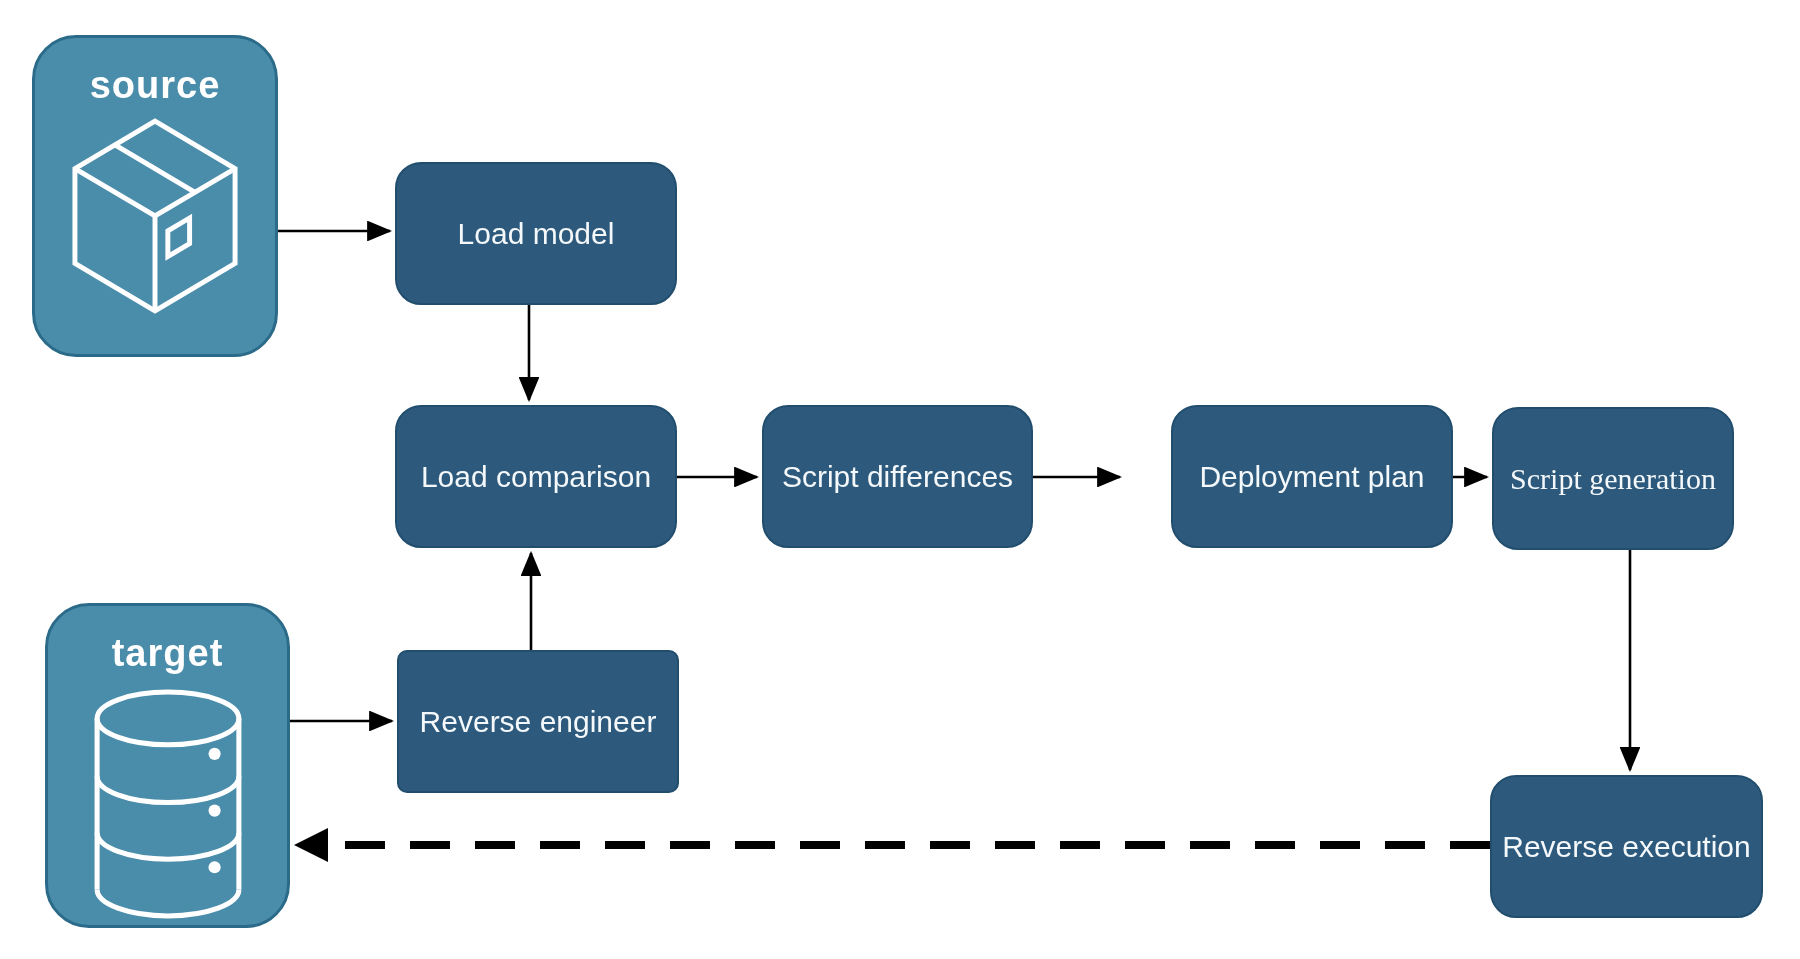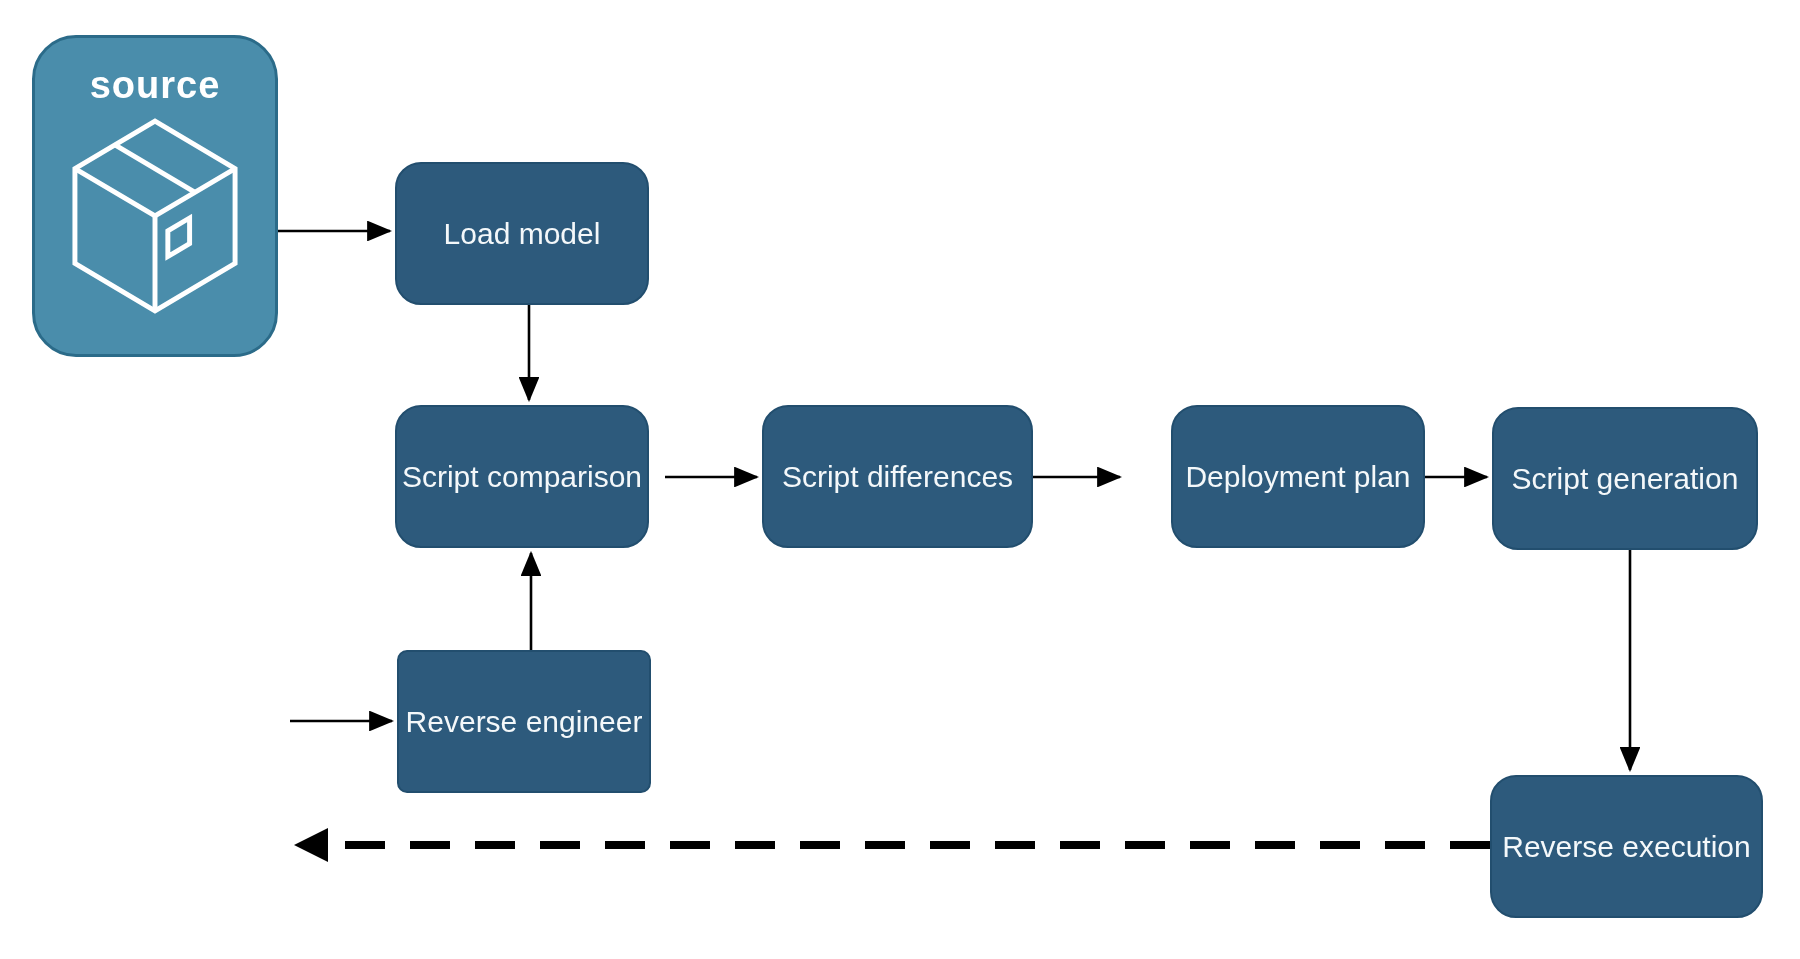--- a/index.html
+++ b/index.html
@@ -11,33 +11,33 @@
     overflow:hidden;
   }
   
   .edge-layer{position:absolute;left:0;top:0;width:1800px;height:959px;z-index:1;}
   .edge{stroke:var(--arrow,#000);stroke-width:2.6;fill:none;}
   .edge-dashed{stroke:var(--arrow,#000);stroke-width:8;fill:none;stroke-dasharray:40 25;}
   .ah{fill:var(--arrow,#000);}
   
   .process{
     position:absolute;z-index:2;box-sizing:border-box;
-    width:254px;height:143px;border-radius:26px;
+    width:282px;height:143px;border-radius:26px;
     background:var(--process-fill,#2d5a7c);
     border:2px solid var(--process-border,#224e6e);
     display:flex;align-items:center;justify-content:center;
     text-align:center;
     color:var(--process-text,#f4f8fa);
     font-size:30px;line-height:43px;
   }
   #n-load-model{left:395px;top:162px;}
   #n-model-comparison{left:395px;top:405px;}
   #n-model-differences{left:762px;top:405px;width:271px;}
   #n-deployment-plan{left:1125px;top:405px;margin-left:46px;}
-  #n-script-generation{left:1492px;top:407px;width:266px;}
+  #n-script-generation{left:1492px;top:407px;width:242px;font-family:Liberation Serif, serif;}
   #n-reverse-engineer{left:397px;top:650px;border-radius:10px;}
   #n-script-execution{left:1490px;top:775px;width:273px;}
   
   .endpoint{
     position:absolute;z-index:2;box-sizing:border-box;
     border-radius:44px;
     background:var(--endpoint-fill,#4a8dab);
     border:3px solid var(--endpoint-border,#2b6b89);
     display:flex;flex-direction:column;align-items:center;
   }
@@ -81,26 +81,40 @@
     <div class="endpoint-label">source</div>
     <svg class="endpoint-icon" width="172" height="198" viewBox="0 0 174 200">
       <polygon class="icon-stroke" points="87,4 168,52 168,148 87,196 6,148 6,52" stroke-linejoin="miter"></polygon>
       <polyline class="icon-stroke" points="6,52 87,100 168,52"></polyline>
       <line class="icon-stroke" x1="87" y1="100" x2="87" y2="196"></line>
       <line class="icon-stroke" x1="46.5" y1="28" x2="127.5" y2="76"></line>
       <polygon class="icon-stroke" points="100,115 122,102 122,128 100,141"></polygon>
     </svg>
   </div>
 
+  <div class="endpoint" id="n-target">
+    <div class="endpoint-label">target</div>
+    <svg class="endpoint-icon" width="152" height="238" viewBox="0 0 150 235">
+      <ellipse class="icon-stroke" cx="75" cy="33" rx="70" ry="26"></ellipse>
+      <line class="icon-stroke" x1="5" y1="33" x2="5" y2="202"></line>
+      <line class="icon-stroke" x1="145" y1="33" x2="145" y2="202"></line>
+      <path class="icon-stroke" d="M5,202 A70,26 0 0 0 145,202"></path>
+      <path class="icon-stroke" d="M5,90 A70,26 0 0 0 145,90"></path>
+      <path class="icon-stroke" d="M5,146 A70,26 0 0 0 145,146"></path>
+      <circle class="icon-fill" cx="121" cy="68" r="6"></circle>
+      <circle class="icon-fill" cx="121" cy="124" r="6"></circle>
+      <circle class="icon-fill" cx="121" cy="180" r="6"></circle>
+    </svg>
+  </div>
 
   <div class="process" id="n-load-model">
     <span>Load model</span>
   </div>
   <div class="process" id="n-model-comparison">
-    <span>Script comparison</span>
+    <span>Load comparison</span>
   </div>
   <div class="process" id="n-model-differences">
     <span>Script differences</span>
   </div>
   <div class="process" id="n-deployment-plan">
     <span>Deployment plan</span>
   </div>
   <div class="process" id="n-script-generation">
     <span>Script generation</span>
   </div>

